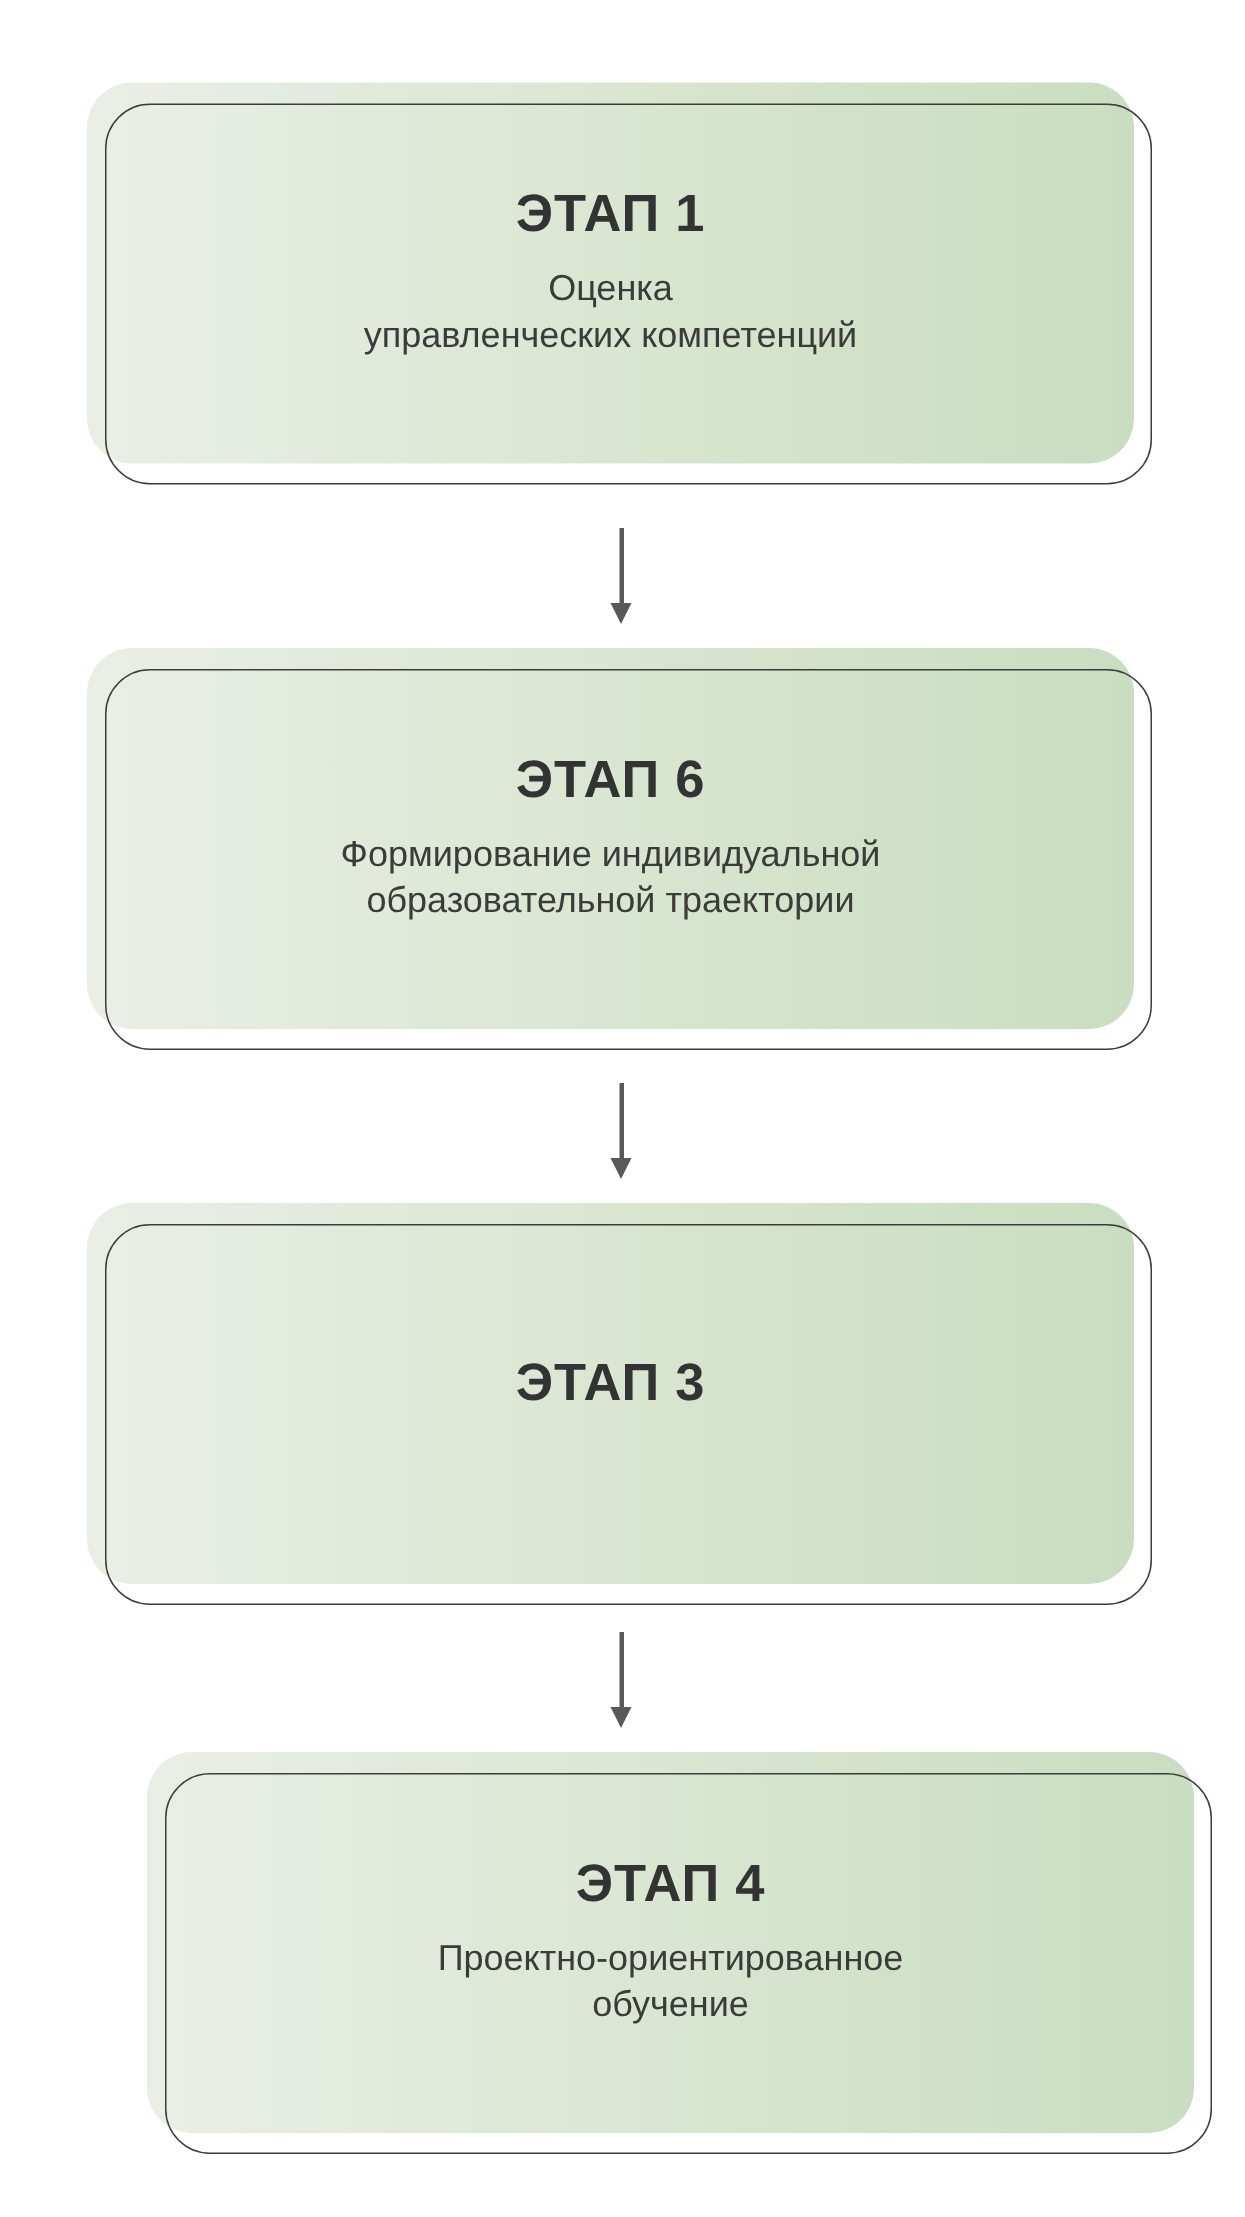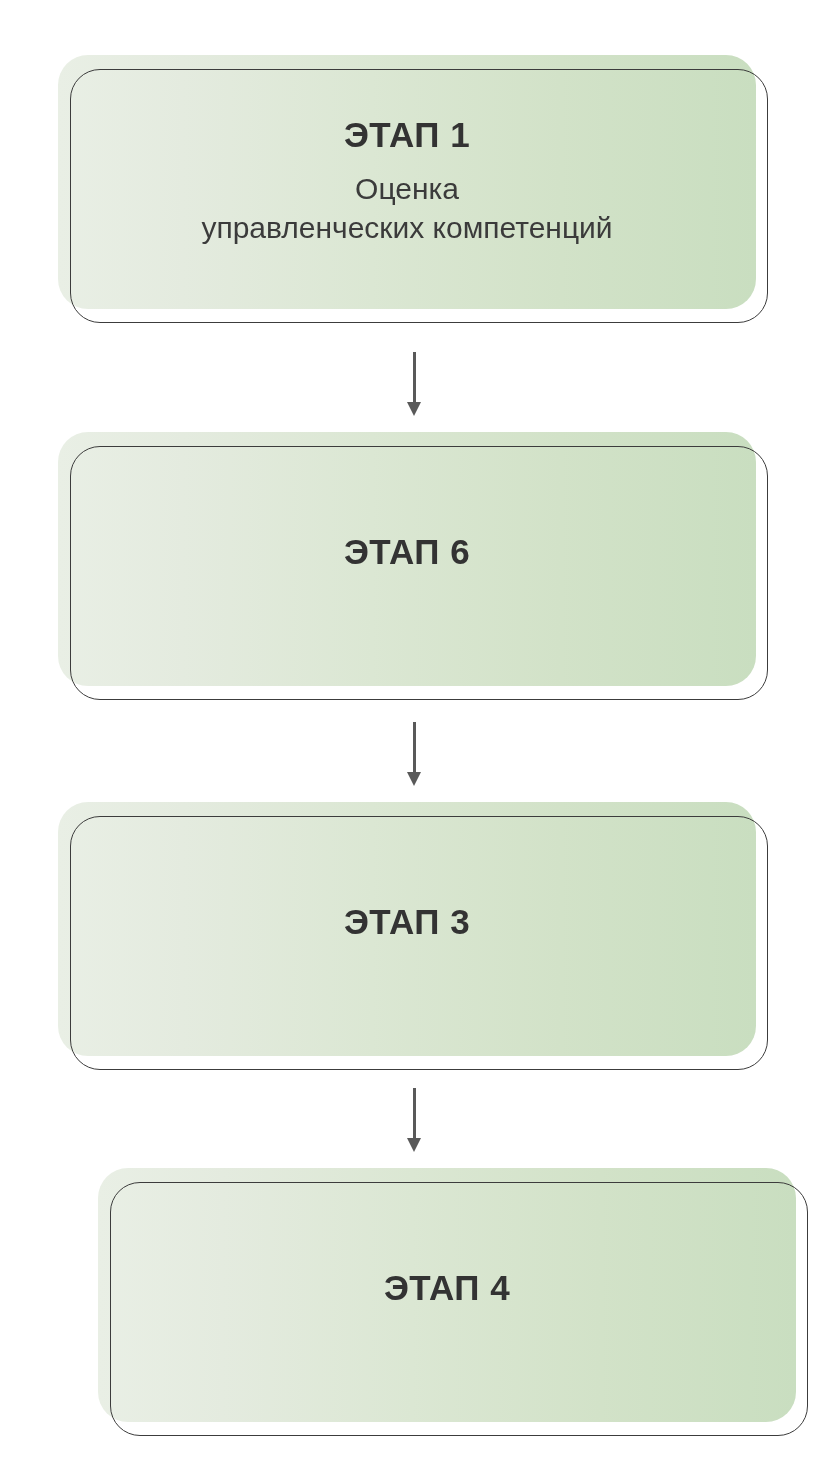--- a/index.html
+++ b/index.html
@@ -74,21 +74,21 @@
     font-size: 35px;
     font-weight: bold;
     color: #333333;
     letter-spacing: 0.5px;
     line-height: 1.1;
     margin: 0 0 14px 0;
     white-space: nowrap;
   }
 
   .stage-desc {
-    font-size: 30px;
+    font-size: 24px;
     font-weight: normal;
     color: #3b3b3b;
     line-height: 1.32;
     margin: 0;
     max-width: 620px;
   }
 
   
   .connector {
     position: absolute;
@@ -132,20 +132,21 @@
   <div class="connector" style="top:352px;">
     <div class="shaft"></div>
     <div class="head"></div>
   </div>
 
   <div class="stage" style="top:432px;">
     <div class="stage-fill"></div>
     <div class="stage-outline"></div>
     <div class="stage-content">
       <div class="stage-title">ЭТАП 6</div>
+      <div class="stage-desc">Формирование индивидуальной<br>образовательной траектории</div>
     </div>
   </div>
 
   <div class="connector" style="top:722px;">
     <div class="shaft"></div>
     <div class="head"></div>
   </div>
 
   <div class="stage" style="top:802px;text-decoration:underline;">
     <div class="stage-fill"></div>
@@ -158,16 +159,17 @@
   <div class="connector" style="top:1088px;">
     <div class="shaft"></div>
     <div class="head"></div>
   </div>
 
   <div class="stage" style="top:1168px;margin-left:40px;">
     <div class="stage-fill"></div>
     <div class="stage-outline"></div>
     <div class="stage-content">
       <div class="stage-title">ЭТАП 4</div>
+      <div class="stage-desc">Проектно-ориентированное<br>обучение</div>
     </div>
   </div>
 
 </div>
 
 </body></html>

